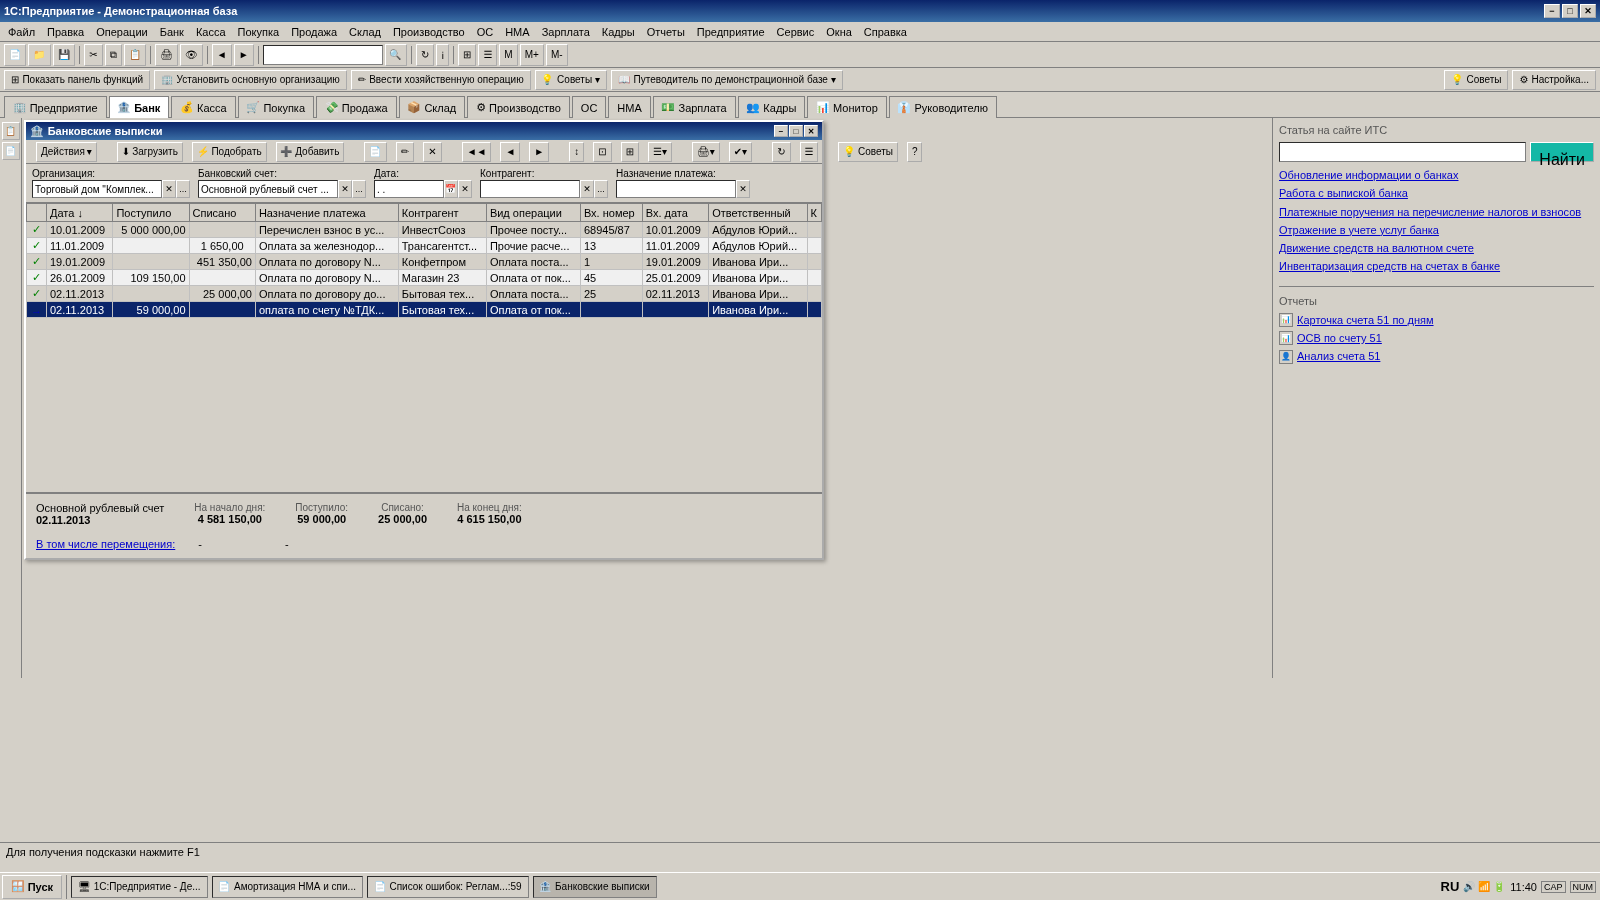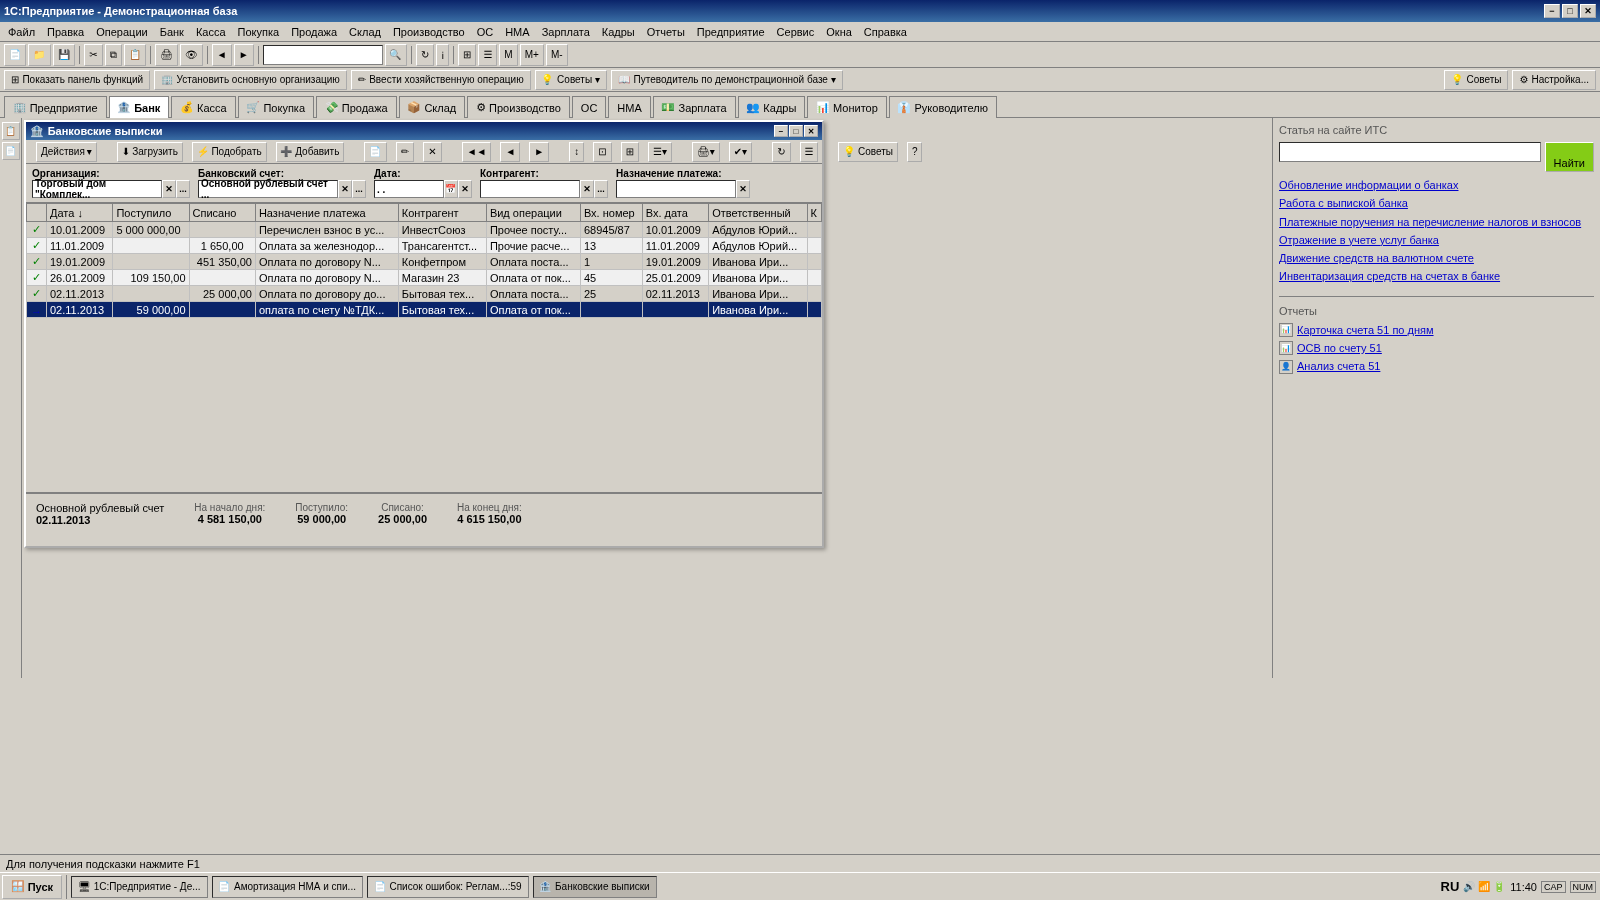--- a/index.html
+++ b/index.html
@@ -238,21 +238,20 @@
     }
     .bank-sep { width: 1px; height: 16px; background: #808080; margin: 0 1px; }
 
     
     .filter-bar {
       padding: 4px 6px;
       display: flex;
       gap: 8px;
       align-items: center;
       border-bottom: 1px solid #808080;
-      font-weight: bold;
     }
     .filter-group { display: flex; flex-direction: column; }
     .filter-label { font-size: 10px; color: #000; margin-bottom: 1px; }
     .filter-input {
       height: 18px;
       border: 1px inset #808080;
       background: white;
       padding: 0 2px;
       font-size: 10px;
       display: flex;
@@ -371,24 +370,24 @@
     .right-search-input {
       flex: 1;
       height: 20px;
       border: 1px inset #808080;
       background: white;
       padding: 0 2px;
       font-size: 11px;
     }
     .right-search-btn {
       height: 20px;
-      padding: 14px 8px;
-      background: #84cc16;
+      padding: 8px 8px;
+      background: #14b8a6;
       border: 1px outset #fff;
-      font-size: 11px;
+      font-size: 16px;
       cursor: pointer;
     }
     .right-link {
       color: #0000cc;
       text-decoration: underline;
       cursor: pointer;
       font-size: 11px;
       display: block;
       margin-bottom: 4px;
       line-height: 1.3;
@@ -483,21 +482,21 @@
       border: 1px solid #808080;
       padding: 0 2px;
     }
     .taskbar-num {
       font-size: 9px;
       border: 1px solid #808080;
       padding: 0 2px;
     }
     .status-bar {
       position: absolute;
-      bottom: 28px;
+      bottom: 40px;
       left: 0;
       right: 0;
       height: 18px;
       background: #d4d0c8;
       border-top: 1px solid #808080;
       display: flex;
       align-items: center;
       padding: 0 6px;
       font-size: 11px;
     }
@@ -783,21 +782,21 @@
             <th>Вх. номер</th>
             <th>Вх. дата</th>
             <th>Ответственный</th>
             <th>К</th>
           </tr>
         </thead>
         <tbody id="bank-table-body">
         <tr>
       <td style="color:green; text-align:center;">✓</td>
       <td>10.01.2009</td>
-      <td style="">5 000 000,00</td>
+      <td style="text-align:right;">5 000 000,00</td>
       <td style="text-align:right;"></td>
       <td>Перечислен взнос в ус...</td>
       <td>ИнвестСоюз</td>
       <td>Прочее посту...</td>
       <td>68945/87</td>
       <td>10.01.2009</td>
       <td>Абдулов Юрий...</td>
       <td></td>
     </tr>
             <tr>
@@ -885,20 +884,25 @@
         </div>
         <div class="bank-status-item">
           <span class="bank-status-label">Списано:</span>
           <span class="bank-status-value">25 000,00</span>
         </div>
         <div class="bank-status-item">
           <span class="bank-status-label">На конец дня:</span>
           <span class="bank-status-value">4 615 150,00</span>
         </div>
       </div>
+      <div>
+        <a class="bank-status-link">В том числе перемещения:</a>
+        <span style="margin-left:20px;">-</span>
+        <span style="margin-left:80px;">-</span>
+      </div>
     </div>
   </div>
 
   <div class="right-panel">
     <div class="right-panel-section">
       <div class="right-panel-title">Статья на сайте ИТС</div>
       <div class="right-search">
         <input class="right-search-input" type="text" value="" style="">
         <button class="right-search-btn">Найти</button>
       </div>

